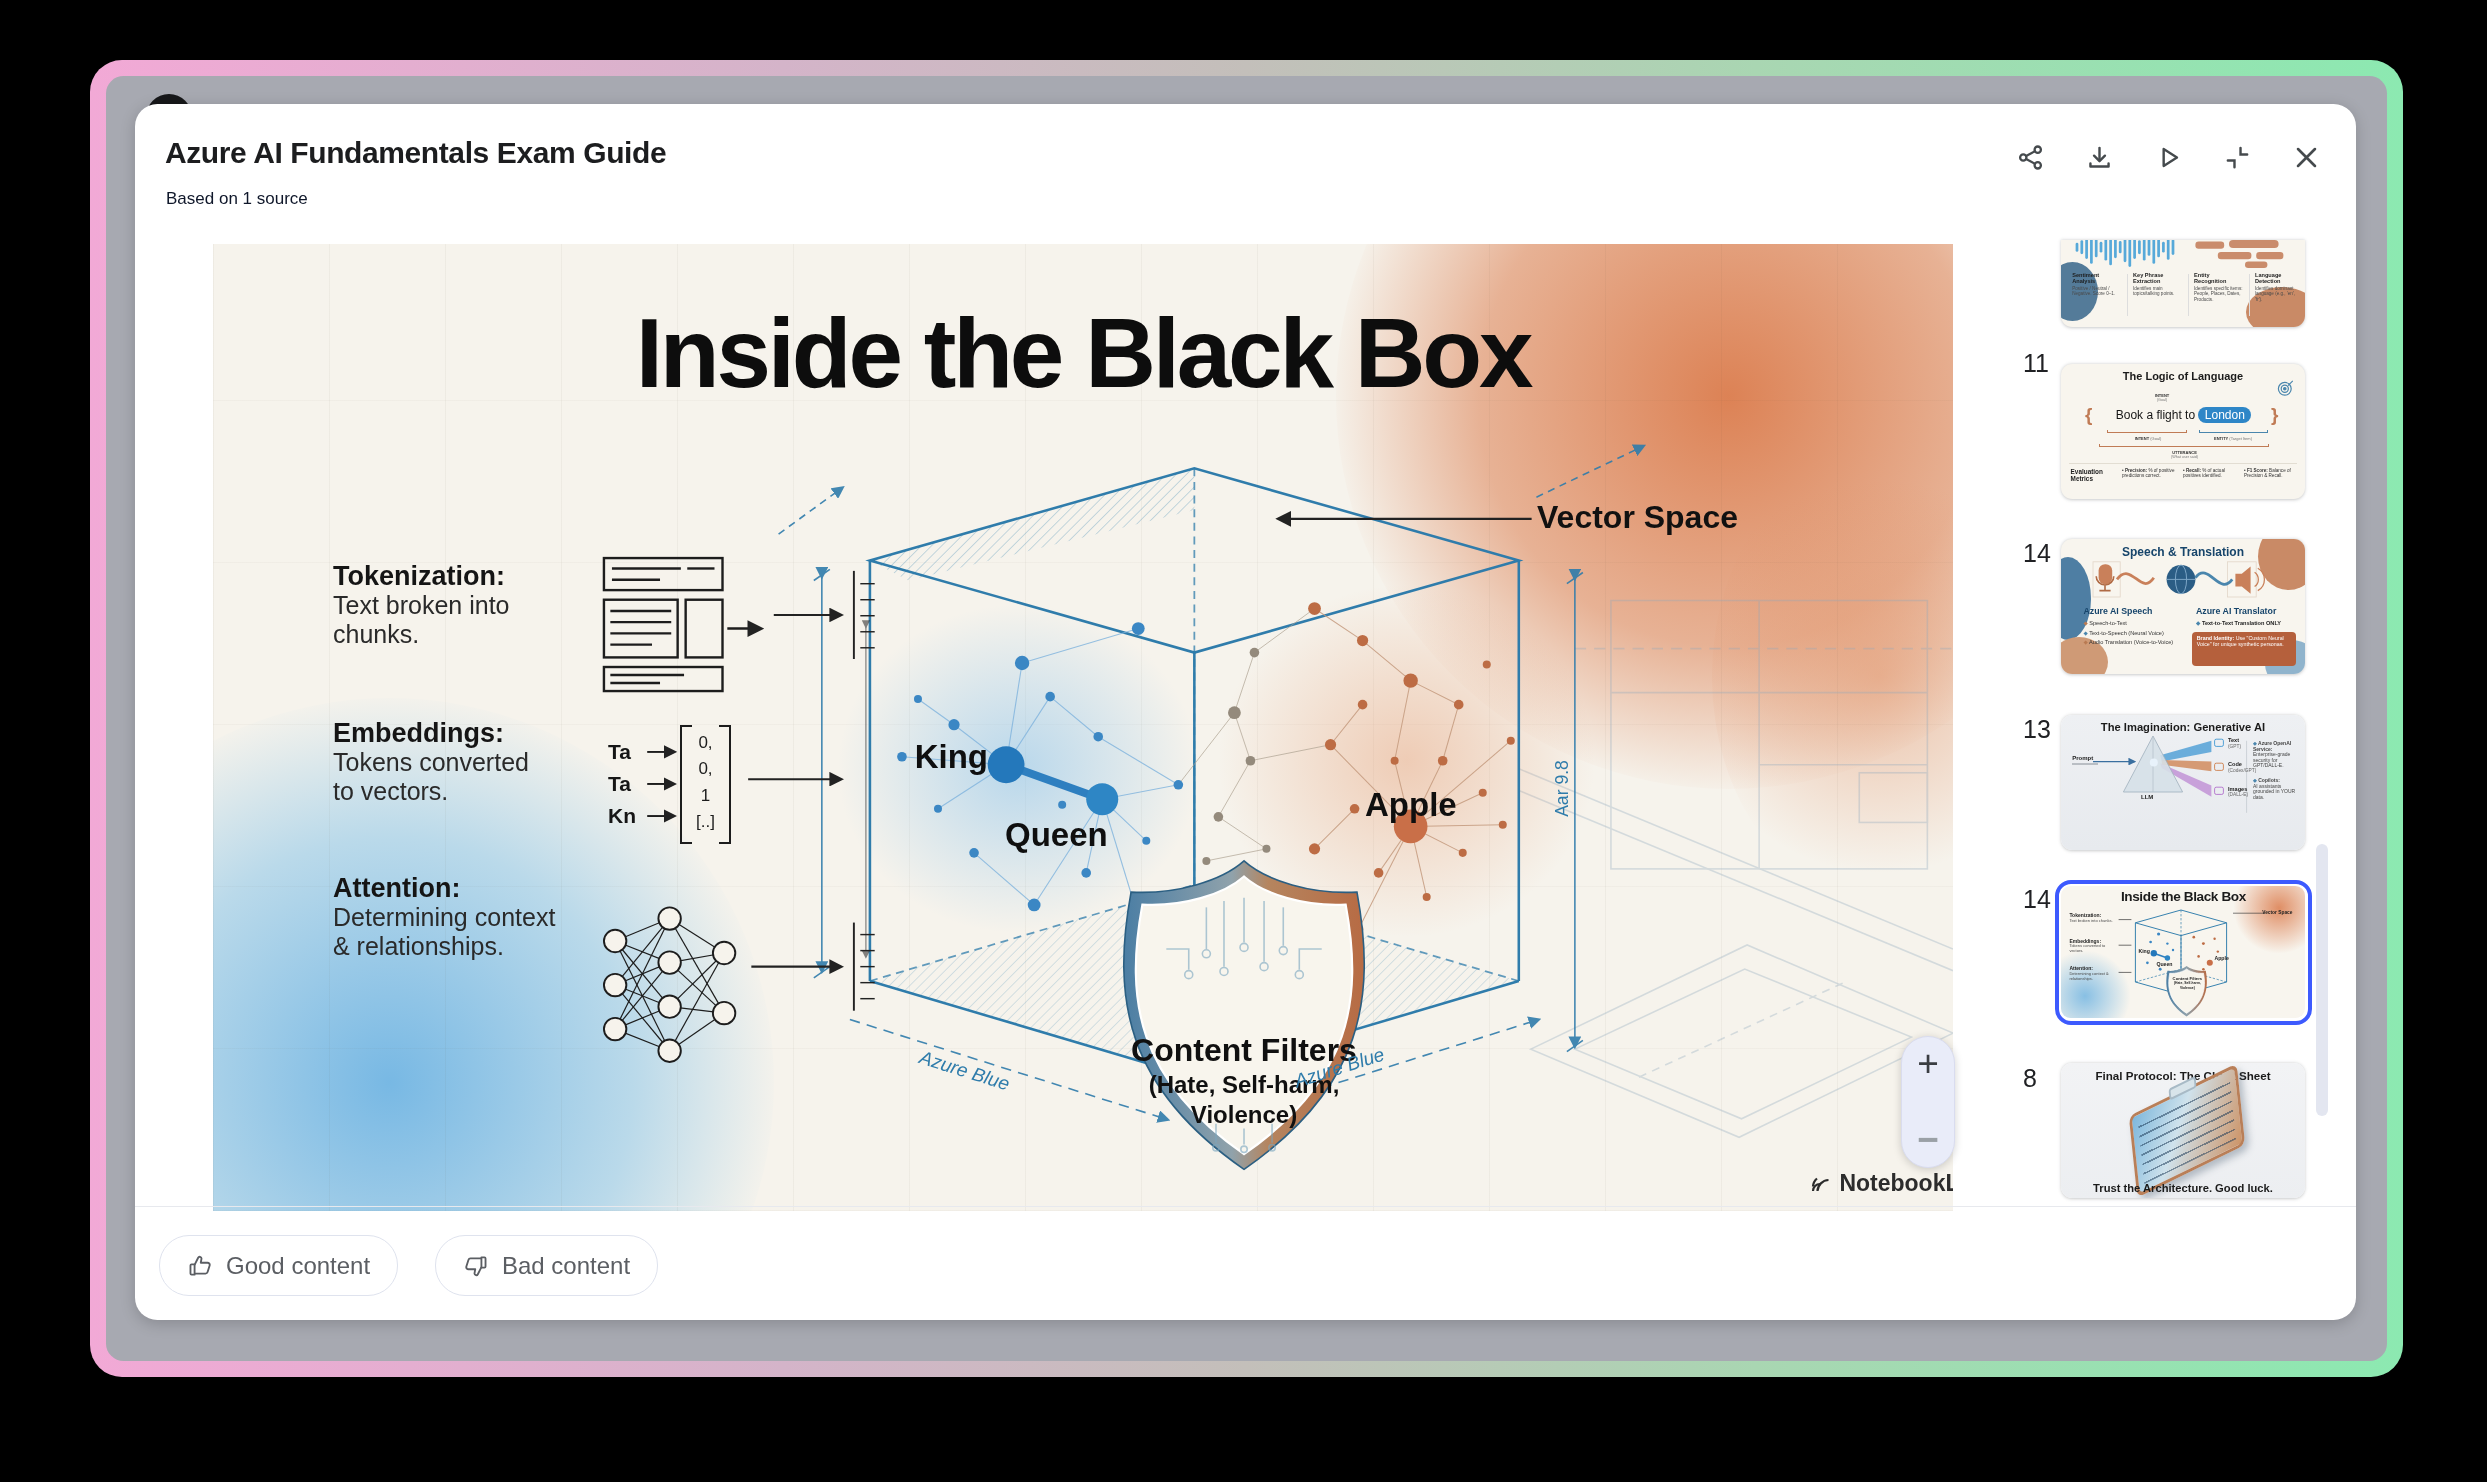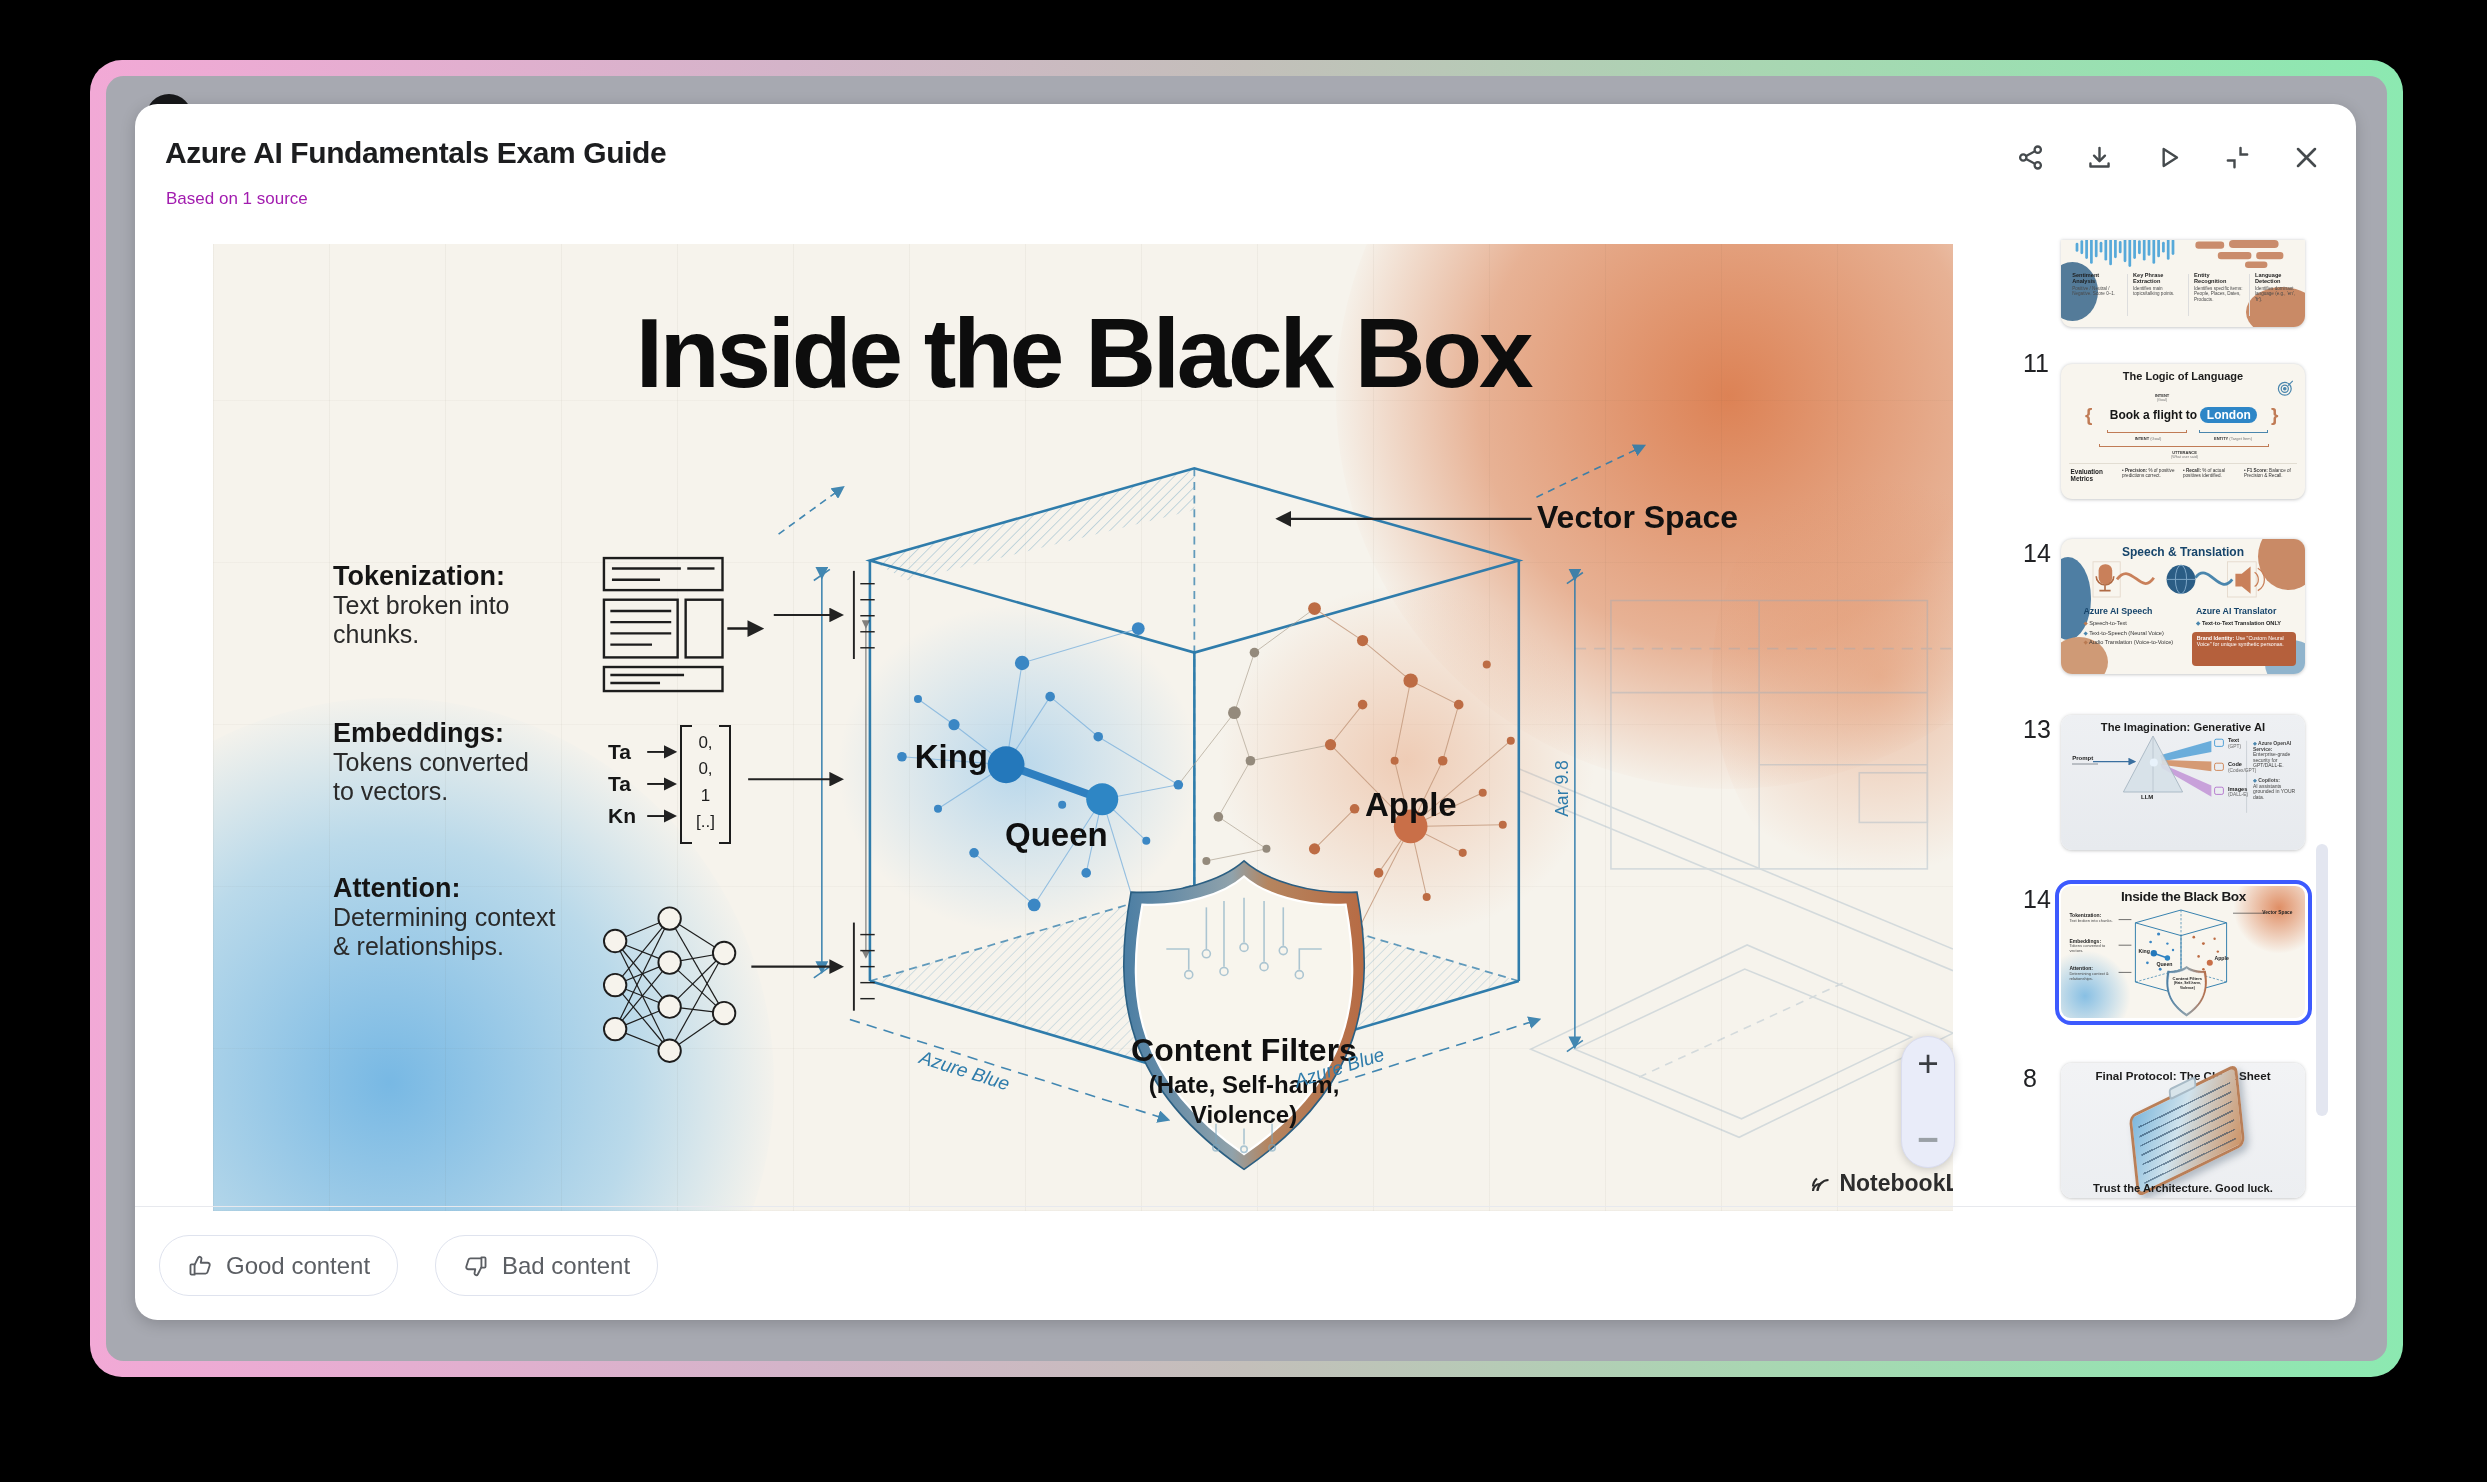--- a/index.html
+++ b/index.html
@@ -13,21 +13,21 @@
            background:linear-gradient(90deg,#f2a9d6 0%,#d4b4c9 30%,#c3bfba 50%,#a9d6b2 72%,#8ce9b1 100%);}
   .gpage{position:absolute;left:16px;top:16px;right:16px;bottom:16px;background:#a7a9b1;border-radius:17.6px;overflow:hidden;}
   .avatar{position:absolute;left:40px;top:17.6px;width:46px;height:46px;border-radius:50%;background:#17181a;}
   .disclaimer{position:absolute;left:0;top:1247px;width:100%;text-align:center;font-size:23px;color:#54565b;}
 
   .card{position:absolute;left:29px;top:28px;width:2221px;height:1216px;background:#fff;border-radius:22.4px;overflow:hidden;
         box-shadow:0 3.2px 14.4px rgba(0,0,0,.18);}
 
   
   .card-title{position:absolute;left:30px;top:32px;font-size:30px;font-weight:bold;letter-spacing:-0.4px;color:#1c1d1f;}
-  .card-sub{position:absolute;left:31px;top:85px;font-size:17px;color:#a21caf;}
+  .card-sub{position:absolute;left:31px;top:85px;font-size:17px;color:#0f172a;}
   .hicons{position:absolute;top:37px;right:34px;display:flex;gap:37px;}
   .hicon{width:32px;height:32px;display:flex;align-items:center;justify-content:center;cursor:pointer;border-radius:50%;}
 
   
   .slide{position:absolute;left:78px;top:140px;width:1740px;height:967px;background:#f6f3ec;overflow:hidden;}
   .blob{position:absolute;border-radius:50%;}
   .blob-orange{right:-168px;top:-240px;width:785px;height:785px;
       background:radial-gradient(circle,rgba(219,124,77,.95) 0%,rgba(219,124,77,.55) 45%,rgba(219,124,77,0) 72%);}
   .blob-orange2{right:-96px;top:208px;width:337px;height:449px;
       background:radial-gradient(circle,rgba(224,140,95,.5) 0%,rgba(224,140,95,0) 70%);}
@@ -542,21 +542,21 @@
           <svg class="abs" style="right:11.2px;top:16px;" width="17.6" height="17.6" viewBox="0 0 22 22" fill="none" stroke="#4a86ad" stroke-width="1.5">
             <circle cx="11" cy="11" r="8"></circle>
               <circle cx="11" cy="11" r="4.5"></circle>
               <circle cx="11" cy="11" r="1.5" fill="#4a86ad"></circle>
             <line x1="15" y1="7" x2="21" y2="1"></line>
           </svg>
           <div class="tt" style="left:77px;top:29px;width:48px;text-align:center;font-size:4px;font-weight:bold;color:#333;">INTENT</div>
           <div class="tt" style="left:77px;top:34px;width:48px;text-align:center;font-size:3.7px;color:#777;">(Goal)</div>
           <div class="tt" style="left:24px;top:40px;font-size:19px;color:#c07b55;font-weight:bold;">{</div>
           <div class="tt" style="left:210px;top:40px;font-size:19px;color:#c07b55;font-weight:bold;">}</div>
-          <div class="abs" style="left:35px;top:44px;width:175px;text-align:center;font-size:12px;color:#161616;font-weight:bold;">
+          <div class="abs" style="left:35px;top:44px;width:175px;text-align:center;font-size:12px;color:#161616;">
             <span>Book a flight to</span>
             <span style="background:#2e86c7;color:#fff;border-radius:8.8px;padding:0.8px 6.4px;">London</span>
           </div>
           <div class="abs" style="left:46px;top:66px;width:80px;height:3.2px;border-bottom:0.8px solid #c07b55;border-left:0.8px solid #c07b55;border-right:0.8px solid #c07b55;"></div>
           <div class="abs" style="left:138px;top:66px;width:69px;height:3.2px;border-bottom:0.8px solid #4a86ad;border-left:0.8px solid #4a86ad;border-right:0.8px solid #4a86ad;"></div>
           <div class="tt" style="left:63px;top:72px;width:48px;text-align:center;font-size:4px;font-weight:bold;color:#333;">
             <span>INTENT</span> <span style="font-weight:normal;color:#777;">(Goal)</span></div>
           <div class="tt" style="left:148px;top:72px;width:48px;text-align:center;font-size:4px;font-weight:bold;color:#333;">
             <span>ENTITY</span> <span style="font-weight:normal;color:#777;">(Target Item)</span></div>
           <div class="abs" style="left:38px;top:80px;width:170px;height:3.2px;border-bottom:0.8px solid #c07b55;border-left:0.8px solid #c07b55;border-right:0.8px solid #c07b55;"></div>

